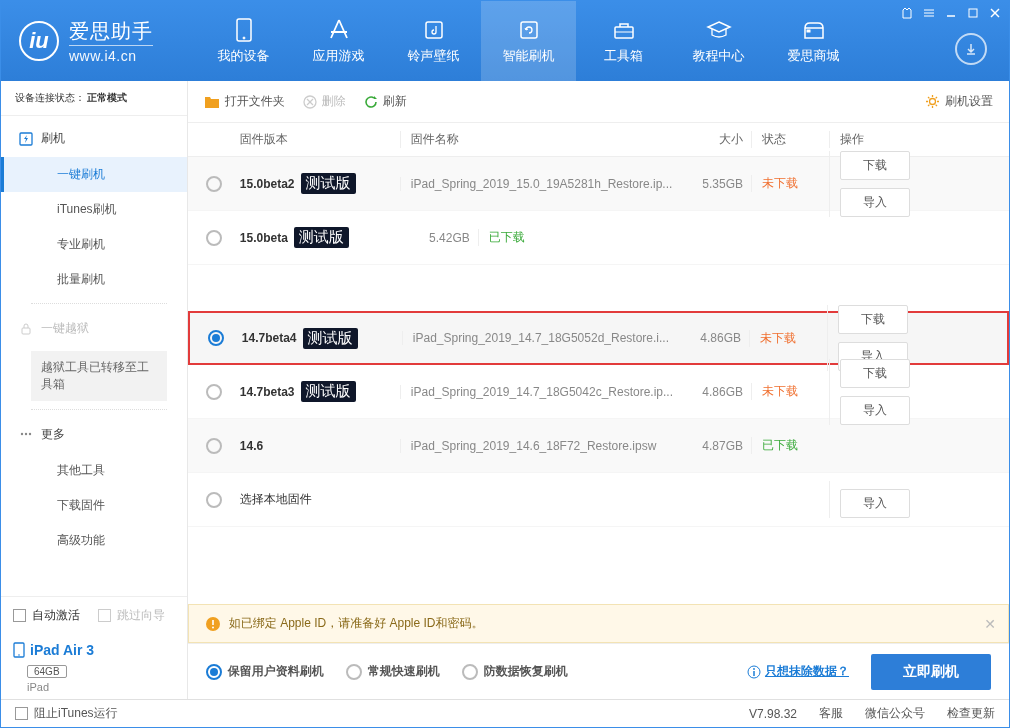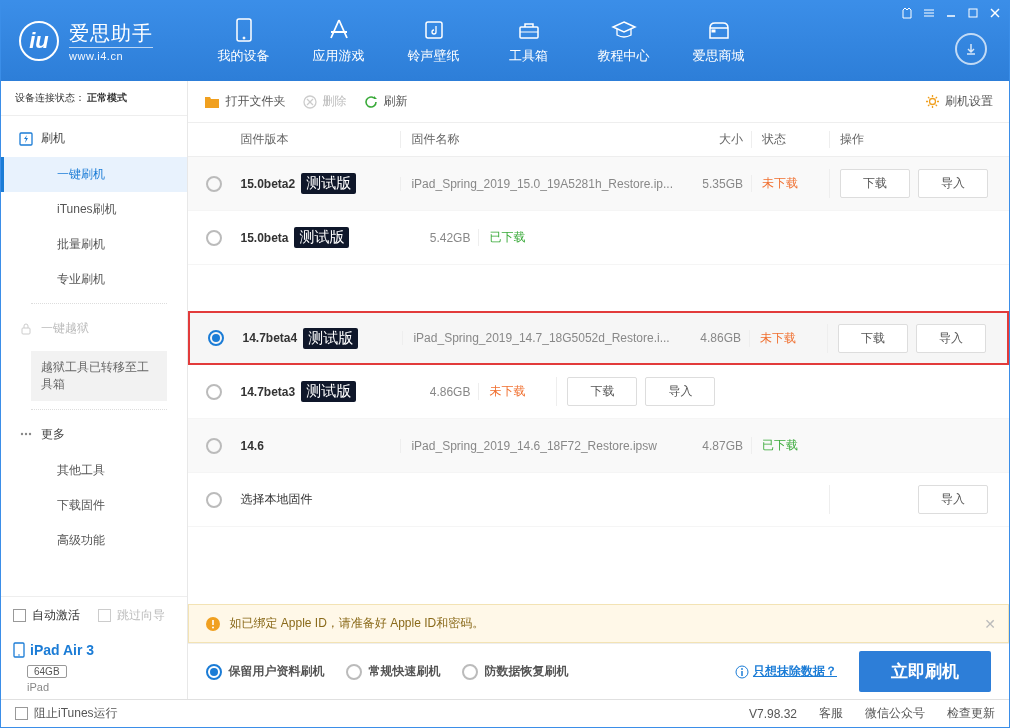--- a/index.html
+++ b/index.html
@@ -2,21 +2,21 @@
 <html><head>
 <meta charset="utf-8">
 <style>
 * { box-sizing: border-box; margin: 0; padding: 0; }
 body { font-family: "Microsoft YaHei", Arial, sans-serif; font-size: 12px; color: #333; background: #fff; width: 1010px; height: 728px; overflow: hidden; border: 1px solid #3b8ee8; }
 .header { background: linear-gradient(#3b8ee8, #2d7ed8); height: 80px; display: flex; color: #fff; position: relative; }
 .logo-area { width: 195px; display: flex; align-items: center; padding-left: 18px; gap: 10px; }
 .logo-circle { width: 40px; height: 40px; border: 2.5px solid #fff; border-radius: 50%; display: flex; align-items: center; justify-content: center; font-weight: bold; font-size: 22px; font-style: italic; }
 .logo-txt { display: flex; flex-direction: column; }
 .logo-main { font-size: 20px; font-weight: 500; letter-spacing: 1px; }
-.logo-sub { font-size: 11px; opacity: .95; border-top: 1px solid rgba(255,255,255,.7); padding-top: 2px; letter-spacing: .5px; }
+.logo-sub { font-size: 14px; opacity: .95; border-top: 1px solid rgba(255,255,255,.7); padding-top: 2px; letter-spacing: .5px; }
 .nav { display: flex; flex: 1; }
 .nav-item { width: 95px; display: flex; flex-direction: column; align-items: center; justify-content: center; gap: 4px; cursor: pointer; font-size: 13px; }
 .nav-item.active { background: rgba(255,255,255,.18); }
 .nav-icon { width: 26px; height: 26px; display: flex; align-items: center; justify-content: center; }
 .nav-icon svg { fill: #fff; stroke: #fff; }
 .win-controls { position: absolute; top: 4px; right: 6px; display: flex; gap: 6px; align-items: center; }
 .win-controls span { width: 16px; height: 16px; display: flex; align-items: center; justify-content: center; cursor: pointer; font-size: 12px; }
 .circle-dl { position: absolute; right: 22px; top: 32px; width: 32px; height: 32px; border: 2px solid rgba(255,255,255,.7); border-radius: 50%; display: flex; align-items: center; justify-content: center; cursor: pointer; }
 .circle-dl svg { fill: rgba(255,255,255,.8); }
 .body { display: flex; height: 618px; }
@@ -58,29 +58,29 @@
 .radio { width: 16px; height: 16px; border: 2px solid #bbb; border-radius: 50%; display: flex; align-items: center; justify-content: center; cursor: pointer; }
 .radio.sel { border-color: #1b7cd6; }
 .radio.sel::after { content: ""; width: 8px; height: 8px; border-radius: 50%; background: #1b7cd6; }
 .ver { display: flex; align-items: center; gap: 6px; }
 .ver-text { font-weight: bold; color: #333; }
 .beta-tag { background: #0f172a; color: #fff; font-size: 15px; padding: 1px 5px; border-radius: 2px; }
 .fname { color: #888; white-space: nowrap; overflow: hidden; text-overflow: ellipsis; }
 .size { color: #888; }
 .status-nd { color: #f07030; }
 .status-dl { color: #3aaa3a; }
-.ops { display: flex; gap: 8px; }
+.ops { display: flex; gap: 8px; flex-direction: column; }
 .btn-sm { border: 1px solid #ddd; background: #fff; padding: 5px 0; width: 70px; text-align: center; cursor: pointer; border-radius: 2px; color: #555; }
 .alert { background: #fff8e8; border: 1px solid #f3e3b4; margin: 0; padding: 10px 16px; display: flex; align-items: center; gap: 8px; color: #8a6a1a; position: relative; }
 .alert-close { position: absolute; right: 12px; color: #bbb; cursor: pointer; font-size: 14px; }
 .mode-bar { height: 56px; display: flex; align-items: center; padding: 0 18px; gap: 22px; border-top: 1px solid #eee; font-weight: bold; }
 .mode-opt { display: flex; align-items: center; gap: 6px; cursor: pointer; color: #555; }
 .mode-spacer { flex: 1; }
 .link-erase { color: #1b7cd6; text-decoration: underline; cursor: pointer; display: flex; align-items: center; gap: 4px; }
-.btn-primary { background: #2d7ed8; color: #fff; padding: 9px 32px; border-radius: 2px; cursor: pointer; font-size: 17px; }
+.btn-primary { background: #2d7ed8; color: #fff; padding: 9px 32px; border-radius: 2px; cursor: pointer; font-size: 14px; }
 .footer { height: 28px; border-top: 1px solid #e0e0e0; display: flex; align-items: center; padding: 0 14px; font-size: 12px; color: #555; }
 .footer .chk-row { margin: 0; }
 .ft-spacer { flex: 1; }
 .ft-item { margin-left: 22px; cursor: pointer; }
 .icon-sq { width: 14px; height: 14px; }
 </style>
 </head>
 <body>
 
 <div class="header">
@@ -111,20 +111,30 @@
       </div>
     <div class="nav-item">
         <span class="nav-icon">
           <svg width="22" height="22" viewBox="0 0 22 22">
             <rect x="3" y="3" width="16" height="16" rx="2" fill="none" stroke="#fff" stroke-width="1.5"></rect>
             <path d="M13 7 L13 13 A2 2 0 1 1 11 11" stroke="#fff" fill="none" stroke-width="1.3"></path>
           </svg>
         </span>
         <span>铃声壁纸</span>
       </div>
+    <div class="nav-item active">
+        <span class="nav-icon">
+          <svg width="22" height="22" viewBox="0 0 22 22">
+            <rect x="3" y="3" width="16" height="16" rx="2" fill="none" stroke="#fff" stroke-width="1.5"></rect>
+            <path d="M8 11 A3 3 0 1 1 11 14" stroke="#fff" fill="none" stroke-width="1.3"></path>
+            <path d="M7 9 L8 11 L10 10" fill="#fff"></path>
+          </svg>
+        </span>
+        <span>智能刷机</span>
+      </div>
     <div class="nav-item">
         <span class="nav-icon">
           <svg width="24" height="22" viewBox="0 0 24 22">
             <rect x="3" y="8" width="18" height="11" rx="1" fill="none" stroke="#fff" stroke-width="1.5"></rect>
             <path d="M8 8 L8 5 L16 5 L16 8" stroke="#fff" fill="none" stroke-width="1.5"></path>
             <line x1="3" y1="13" x2="21" y2="13" stroke="#fff"></line>
           </svg>
         </span>
         <span>工具箱</span>
       </div>
@@ -192,22 +202,22 @@
     <div class="sb-tree">
       <div class="sb-group">
         <svg class="icon-sq" viewBox="0 0 14 14">
             <rect x="1" y="1" width="12" height="12" rx="1" fill="none" stroke="#1b7cd6" stroke-width="1.3"></rect>
             <path d="M8 3 L5 7 L7 7 L6 11 L9 6 L7 6 Z" fill="#1b7cd6"></path>
           </svg>
         <span>刷机</span>
       </div>
       <div class="sb-sub active">一键刷机</div>
       <div class="sb-sub">iTunes刷机</div>
+      <div class="sb-sub">专业刷机</div>
       <div class="sb-sub">批量刷机</div>
-      <div class="sb-sub">专业刷机</div>
       <div class="sb-sep"></div>
       <div class="sb-group" style="color:#bbb">
         <svg class="icon-sq" viewBox="0 0 14 14">
             <rect x="3" y="6" width="8" height="6" rx="1" fill="none" stroke="#ccc"></rect>
             <path d="M5 6 L5 4 A2 2 0 0 1 9 4 L9 6" fill="none" stroke="#ccc"></path>
           </svg>
         <span>一键越狱</span>
       </div>
       <div class="sb-box">越狱工具已转移至工具箱</div>
       <div class="sb-sep"></div>
@@ -351,20 +361,21 @@
         <div class="row">
     <div class="col-radio">
             <span class="radio "></span>
           </div>
     <div class="col-ver">
             <div class="ver">
               <span class="ver-text">14.7beta3</span>
               <span class="beta-tag">测试版</span>
             </div>
           </div>
+    <div class="col-name fname">iPad_Spring_2019_14.7_18G5042c_Restore.ip...</div>
     <div class="col-size size">4.86GB</div>
     <div class="col-status status-nd">未下载</div>
     <div class="col-ops ops">
             <div class="btn-sm">下载</div>
             <div class="btn-sm">导入</div>
           </div>
         </div>
         <div class="row">
     <div class="col-radio">
             <span class="radio "></span>

